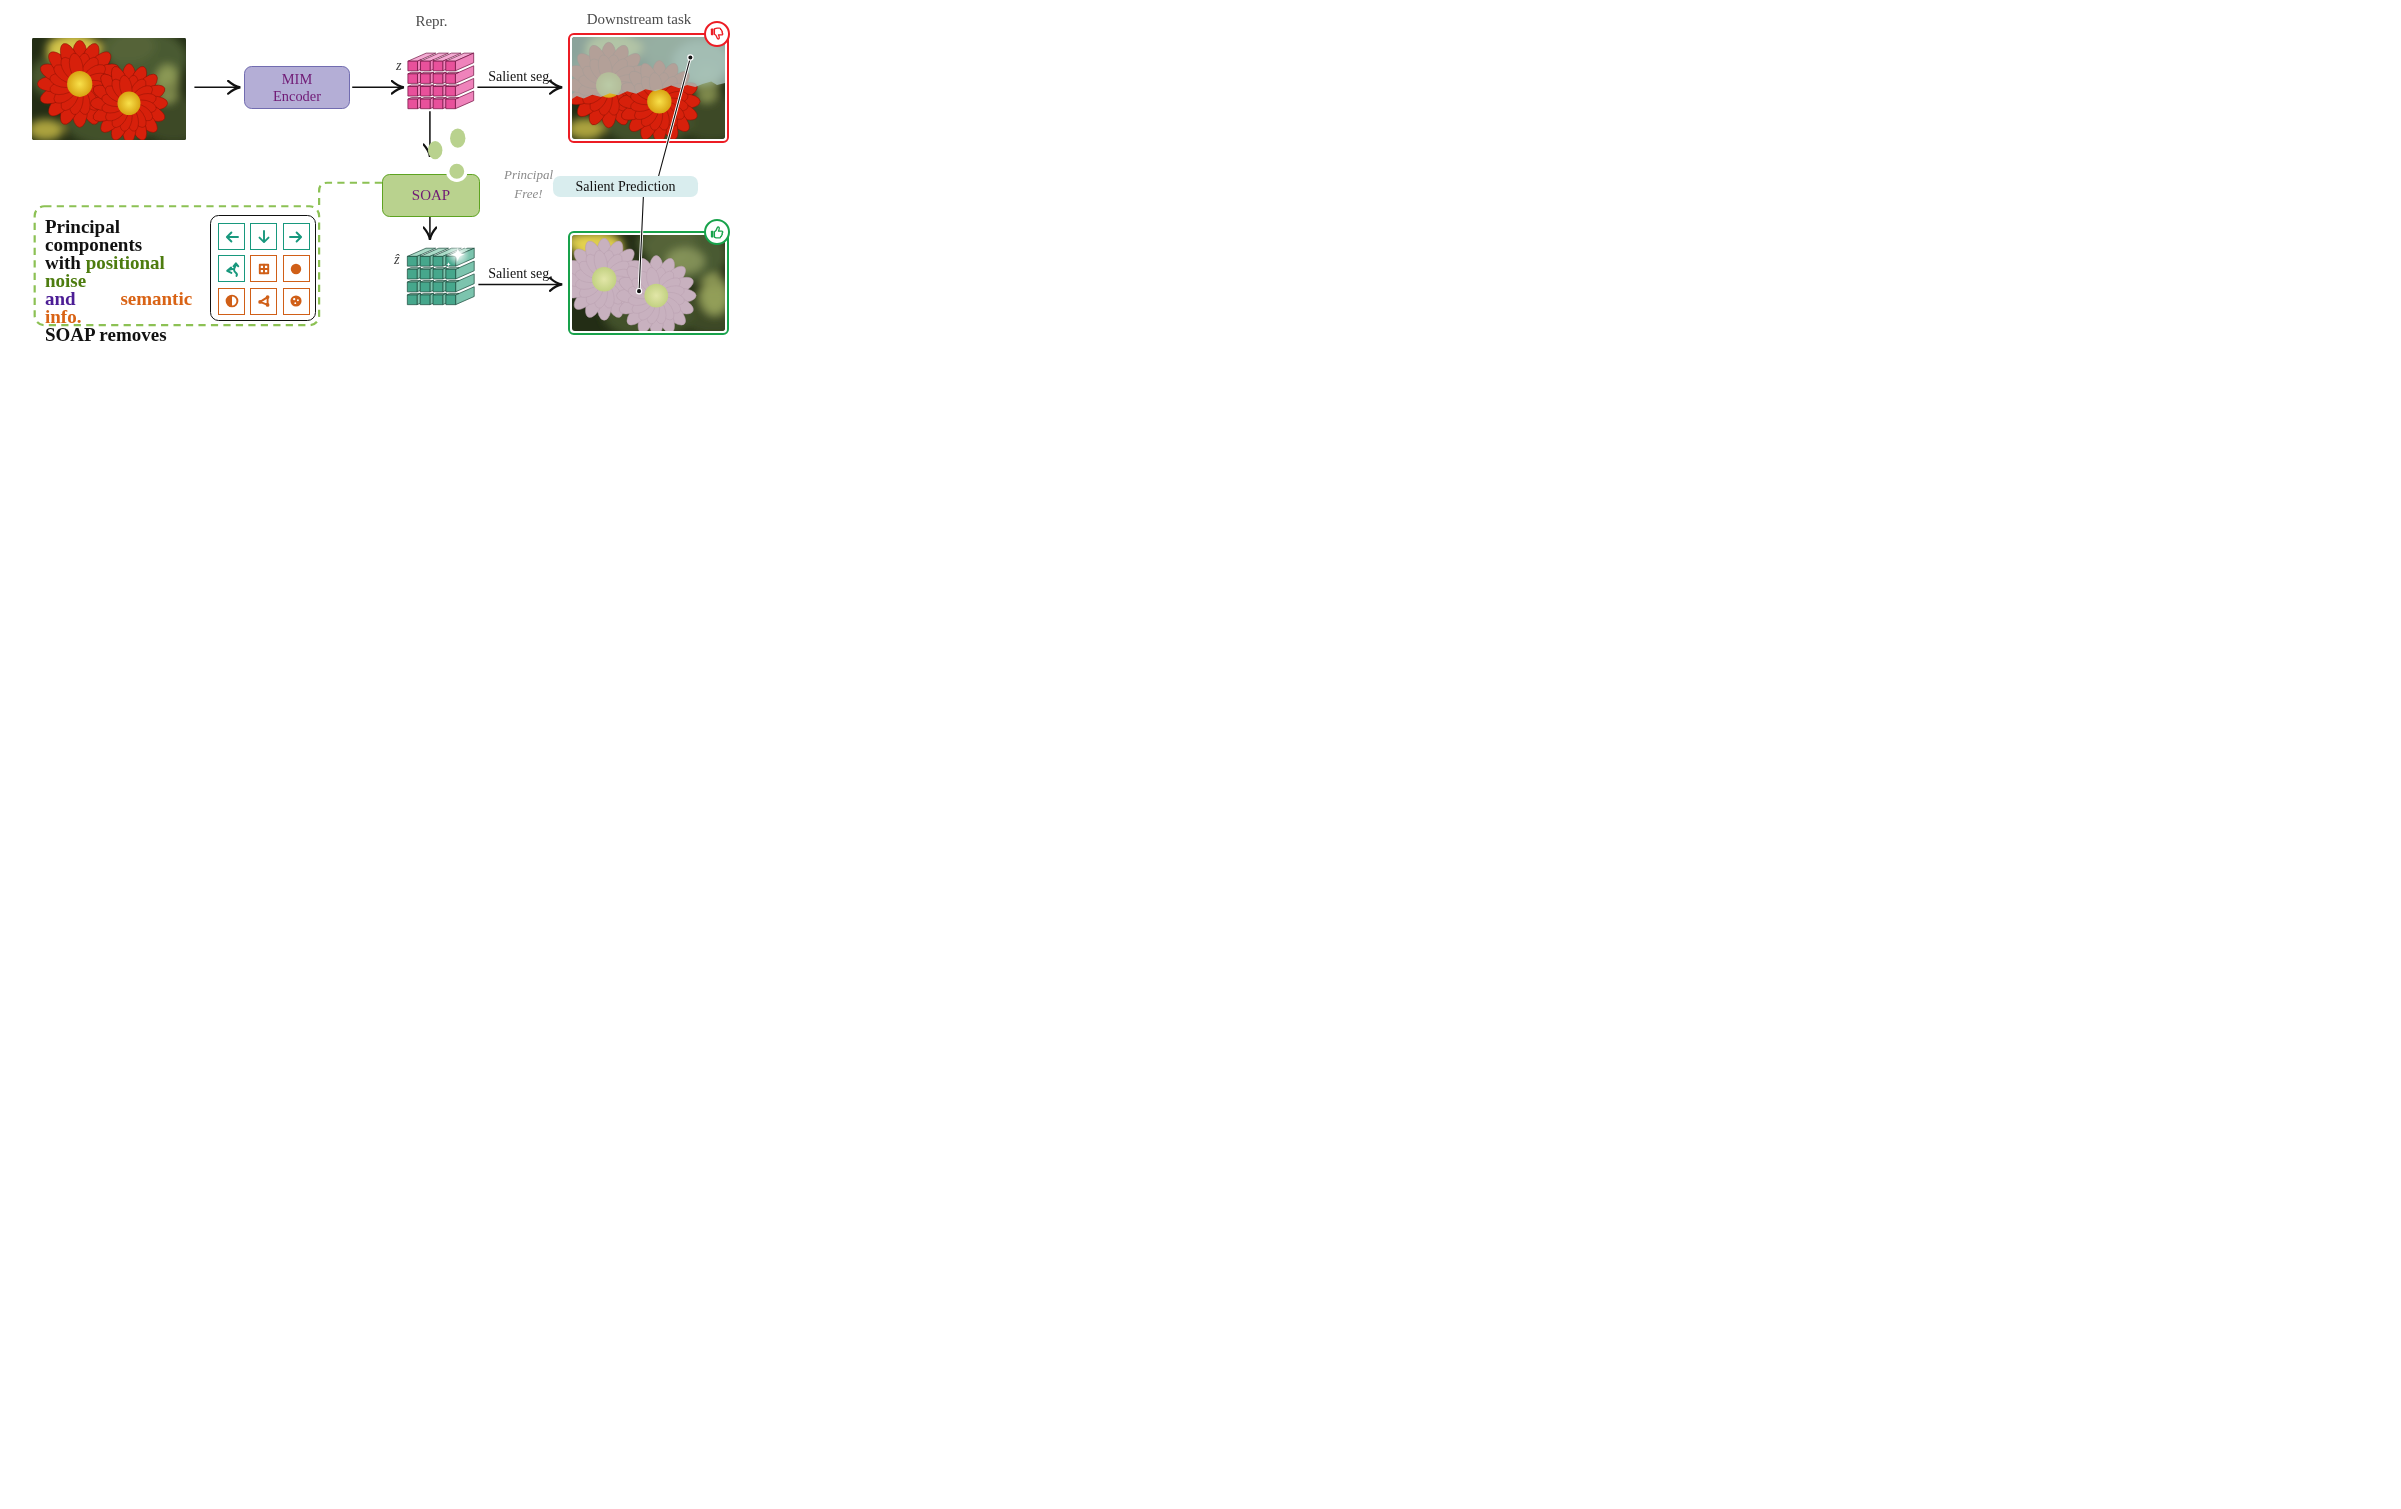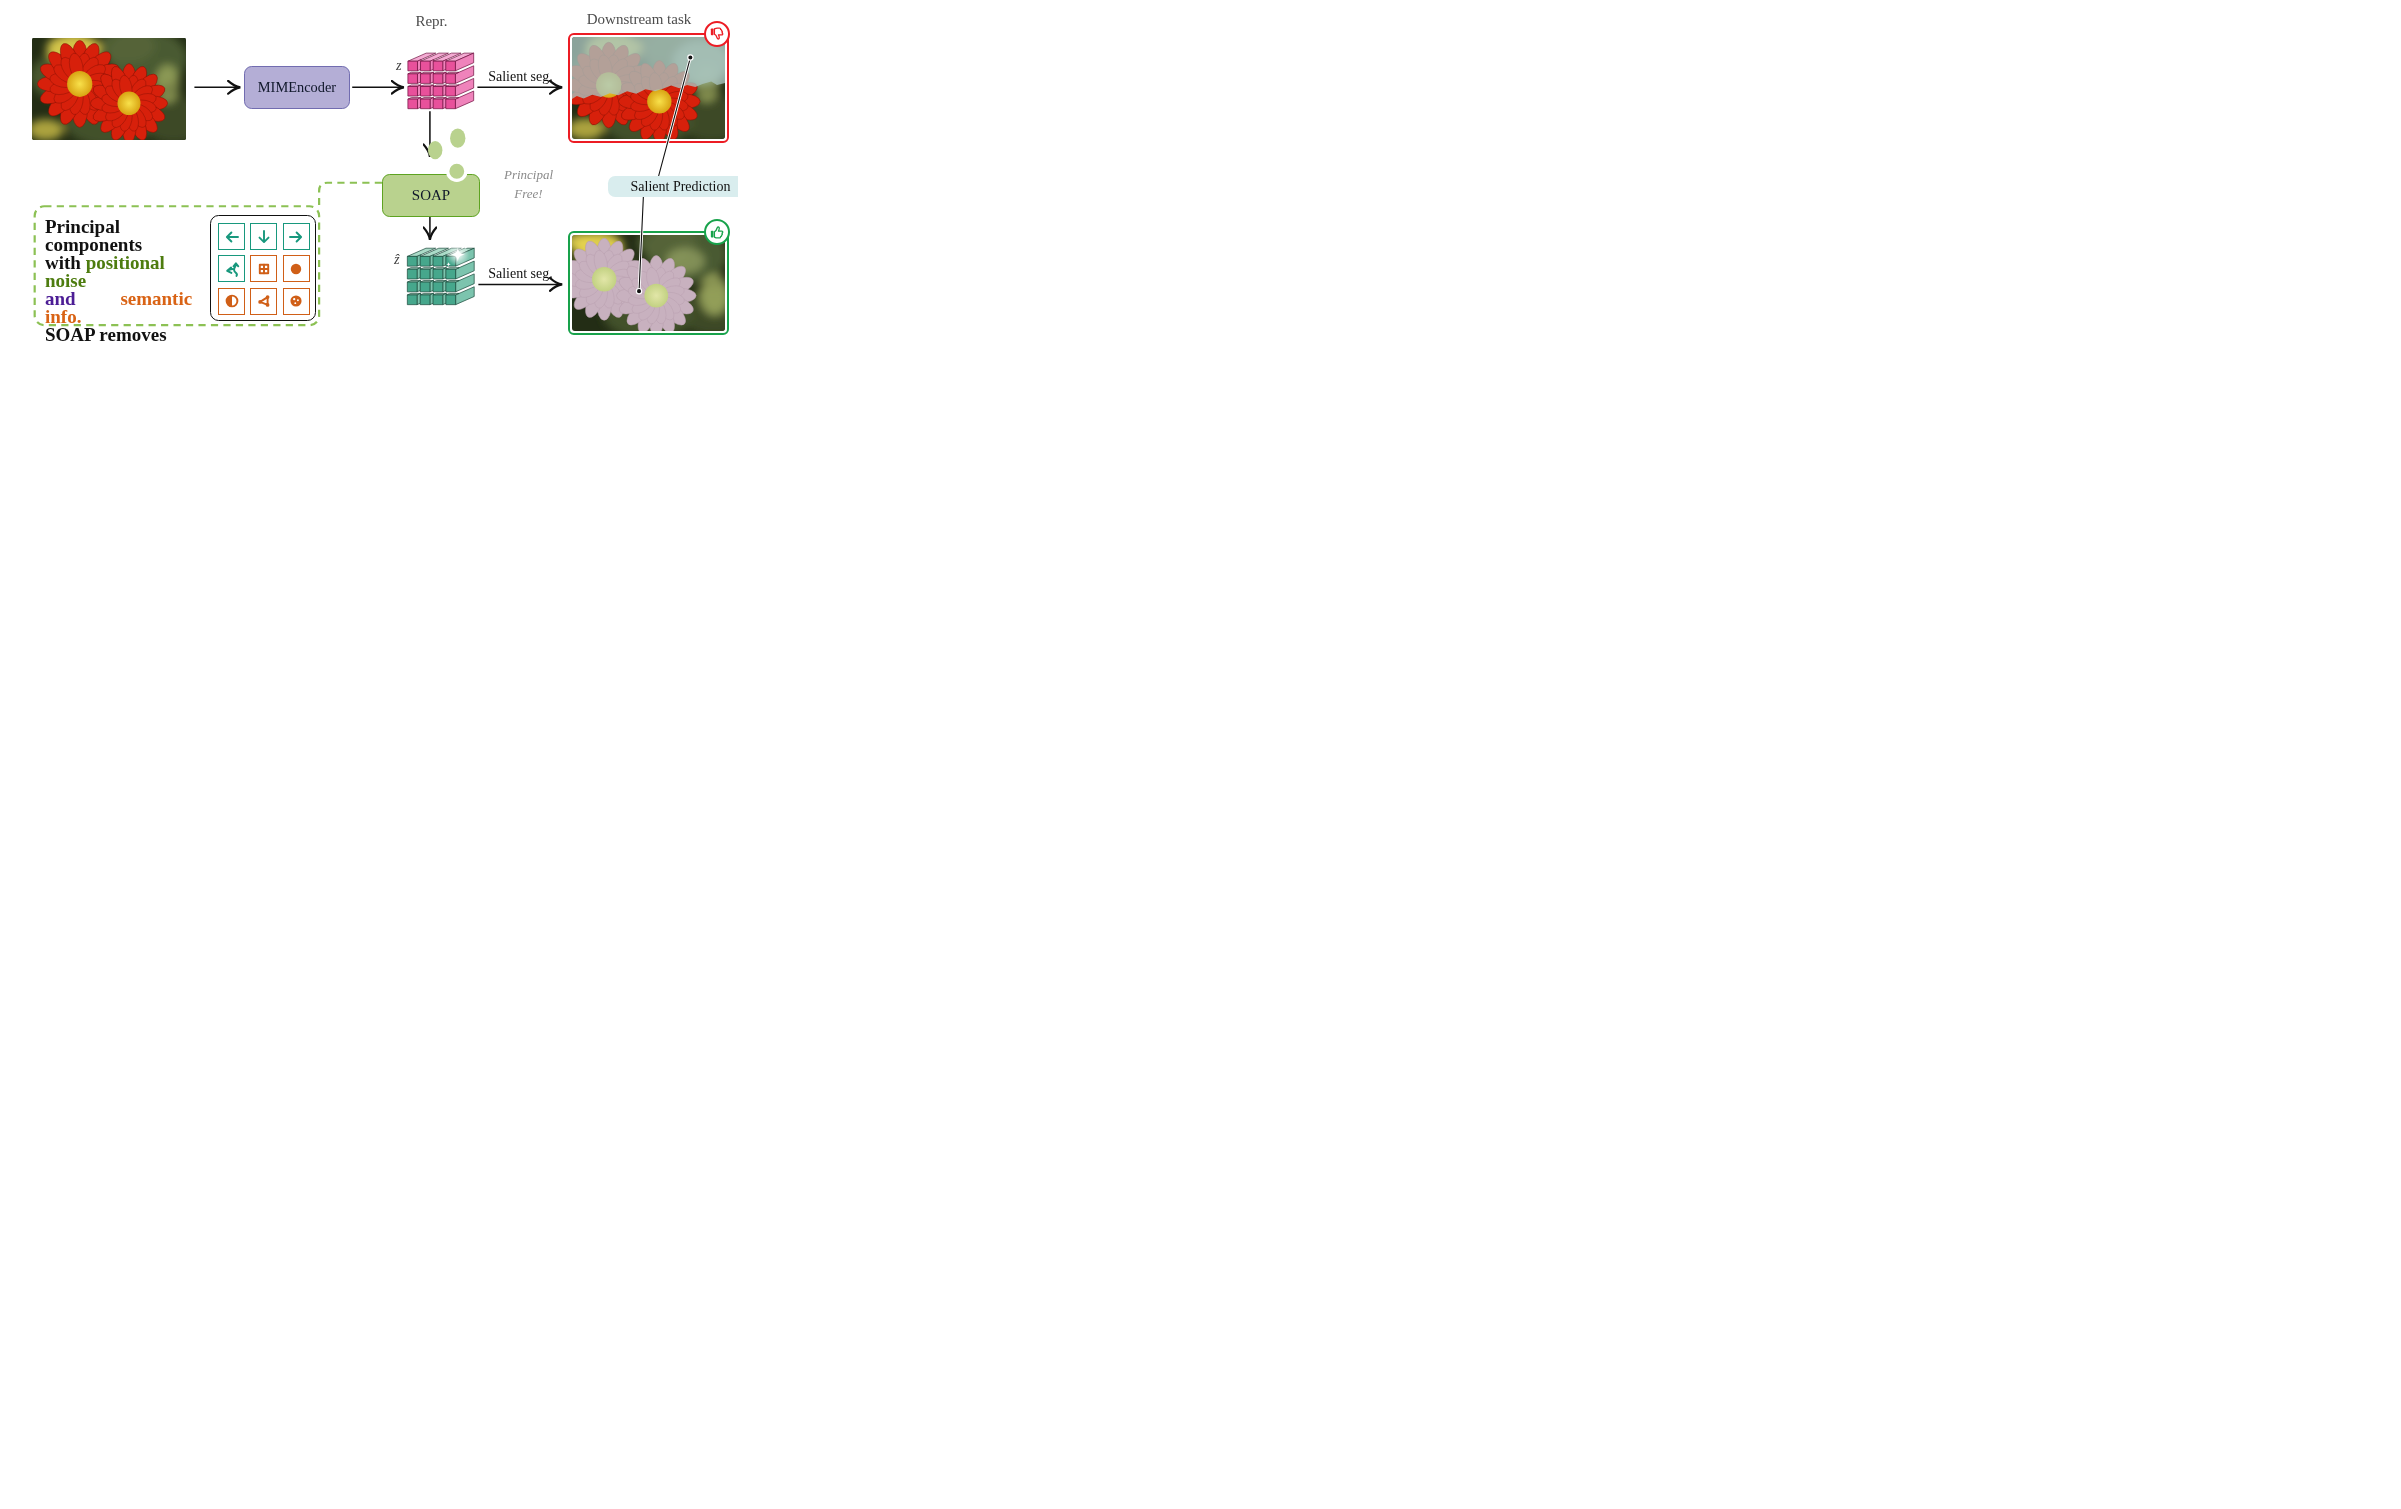--- a/index.html
+++ b/index.html
@@ -6,40 +6,40 @@
   #canvas{position:relative;width:738px;height:342px;background:#fff;overflow:hidden;
           font-family:"Liberation Serif","DejaVu Serif",serif;}
   svg.layer{position:absolute;left:0;top:0;width:738px;height:342px;pointer-events:none;}
   #wire-layer{z-index:1;}
   #bubble-layer{z-index:4;}
   #callout-layer{z-index:5;}
   .abs{position:absolute;box-sizing:border-box;}
   .label{color:var(--gray-label);text-align:center;z-index:3;}
   .biglabel{font-size:15px;}
   .blacklabel{color:#111;font-size:14px;text-align:center;z-index:3;}
-  .node{border-radius:7.7px;text-align:center;z-index:2;color:#0f172a;
-        display:flex;flex-direction:row;align-items:center;justify-content:center;line-height:1.15;}
+  .node{border-radius:7.7px;text-align:center;z-index:2;color:#701a75;
+        display:flex;flex-direction:column;align-items:center;justify-content:center;line-height:1.15;}
   #mim-box{left:244px;top:66px;width:106px;height:43px;background:var(--mim-fill);
            border:1.4px solid var(--mim-border);font-size:14.4px;}
   #soap-box{left:382px;top:162px;width:98px;height:43px;background:var(--soap-fill);
             border:1.7px solid var(--soap-border);font-size:15px;margin-top:12px;}
   .photo{overflow:hidden;border-radius:1.4px;z-index:2;}
   .frame{background:#fff;border-radius:5.8px;z-index:2;padding:1.9px;}
   #red-frame{left:568px;top:33px;width:161px;height:110px;border:2.4px solid var(--red);}
   #green-frame{left:568px;top:231px;width:161px;height:104px;border:2.4px solid var(--green);}
   .frame .photo{width:100%;height:100%;border-radius:2.9px;}
   .frame svg{display:block;width:100%;height:100%;}
   #input-photo{left:32px;top:38px;width:154px;height:102px;}
   #input-photo svg{display:block;width:100%;height:100%;}
   .badge{width:26px;height:26px;border-radius:50%;background:#fff;z-index:7;
          display:flex;align-items:center;justify-content:center;}
   #thumbs-down-badge{left:704px;top:20.7px;border:2.4px solid var(--red);}
   #thumbs-up-badge{left:704px;top:219px;border:2.4px solid var(--green);}
   .badge svg{width:19px;height:19px;display:block;}
-  #pill{left:608px;top:176px;width:145px;height:21px;background:var(--pill-bg);
+  #pill{left:553px;top:176px;width:145px;height:21px;background:var(--pill-bg);
         border-radius:7.2px;z-index:6;display:flex;align-items:center;justify-content:center;
         font-size:14px;color:#111;}
   #training-note{left:490px;top:165px;width:77px;z-index:3;color:var(--training-gray);
                  font-style:italic;font-size:13px;line-height:19px;text-align:center;}
   .mathlab{font-style:italic;font-size:14.4px;color:#3f3f3f;z-index:3;}
   .cube{z-index:2;}
   #note-block{left:45px;top:218px;width:163px;z-index:3;font-size:19px;line-height:18px;color:#111;font-weight:bold;}
   #icon-grid{left:210px;top:215px;width:106px;height:106px;background:#fff;border:1.4px solid #111;
              border-radius:8.6px;z-index:3;display:grid;grid-template-columns:repeat(3,27px);
              grid-template-rows:repeat(3,27px);gap:5.3px;padding:7.2px;}

